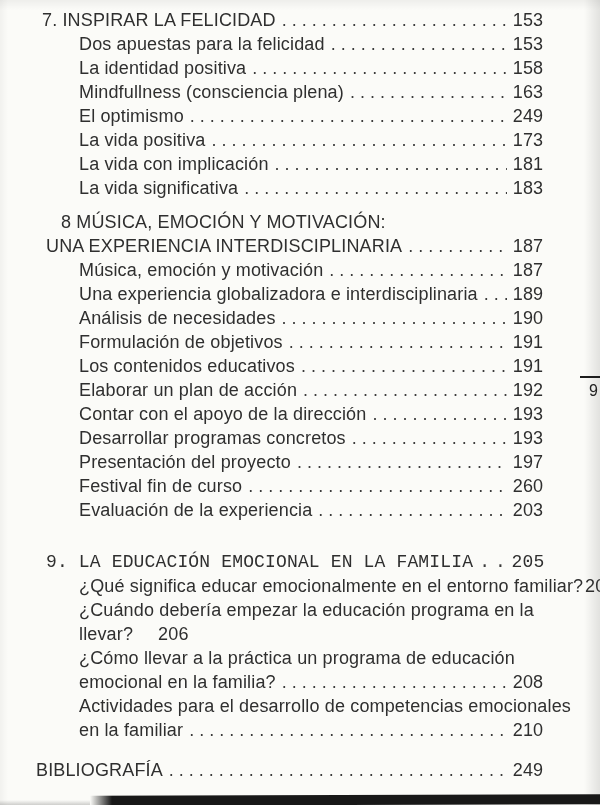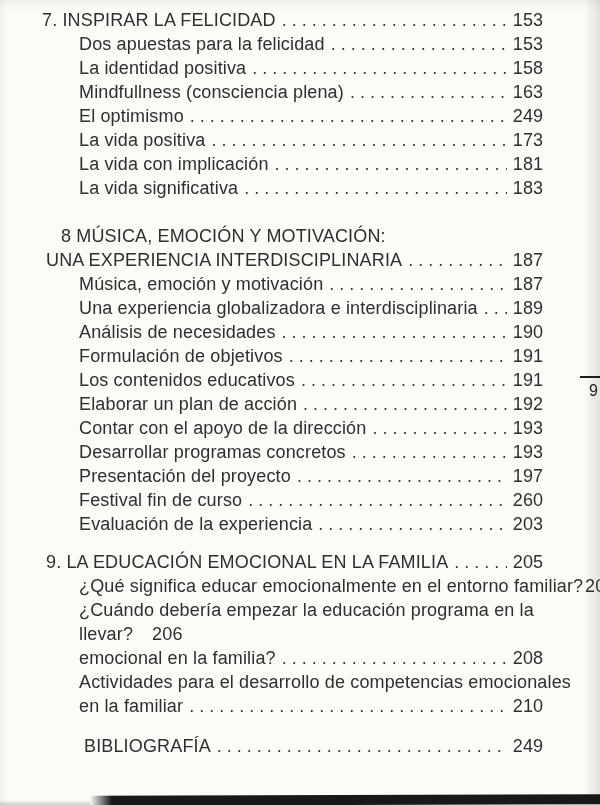--- a/index.html
+++ b/index.html
@@ -37,33 +37,33 @@
     flex: 1 1 auto;
     min-width: 0;
     overflow: hidden;
     white-space: nowrap;
     letter-spacing: 5px;
     margin: 0 4px 0 6px;
     color: #3c3c3c;
   }
   .row .spacer { flex: 1 1 auto; }
   .row .pg { flex: 0 0 auto; width: 34px; text-align: center; }
-  .row .pg-inline { margin-left: 19px; }
-
-  
-  .root { padding-left: 0; margin-left: 48px; }
+  .row .pg-inline { margin-left: 25px; }
+
+  
+  .root { padding-left: 0; }
   .ch7  { padding-left: 6px; }
   .ch9  { padding-left: 10px; }
   .cont { padding-left: 10px; }
   .ch8  { padding-left: 25px; }
   .sub  { padding-left: 43px; }
 
   
-  .gap-a { margin-top: 24px; }
-  .gap-b { margin-top: 14px; }
+  .gap-a { margin-top: 10px; }
+  .gap-b { margin-top: 28px; font-family: Liberation Mono, monospace; }
   .gap-c { margin-top: 16px; }
 
   
   .margin-mark {
     position: absolute;
     top: 376px;
     right: 0;
     width: 26px;
     text-align: right;
   }
@@ -224,20 +224,25 @@
       <div class="row sub">
         <span class="txt">¿Cuándo debería empezar la educación programa en la</span>
         <span class="spacer"></span>
         <span class="pg"></span>
       </div>
       <div class="row sub">
         <span class="txt">llevar?</span>
         <span class="pg-inline">206</span>
       </div>
       <div class="row sub">
+        <span class="txt">¿Cómo llevar a la práctica un programa de educación</span>
+        <span class="spacer"></span>
+        <span class="pg"></span>
+      </div>
+      <div class="row sub">
         <span class="txt">emocional en la familia?</span>
         <span class="dots">........................................................................................................................................................................................................</span>
         <span class="pg">208</span>
       </div>
       <div class="row sub">
         <span class="txt">Actividades para el desarrollo de competencias emocionales</span>
         <span class="spacer"></span>
         <span class="pg"></span>
       </div>
       <div class="row sub">

